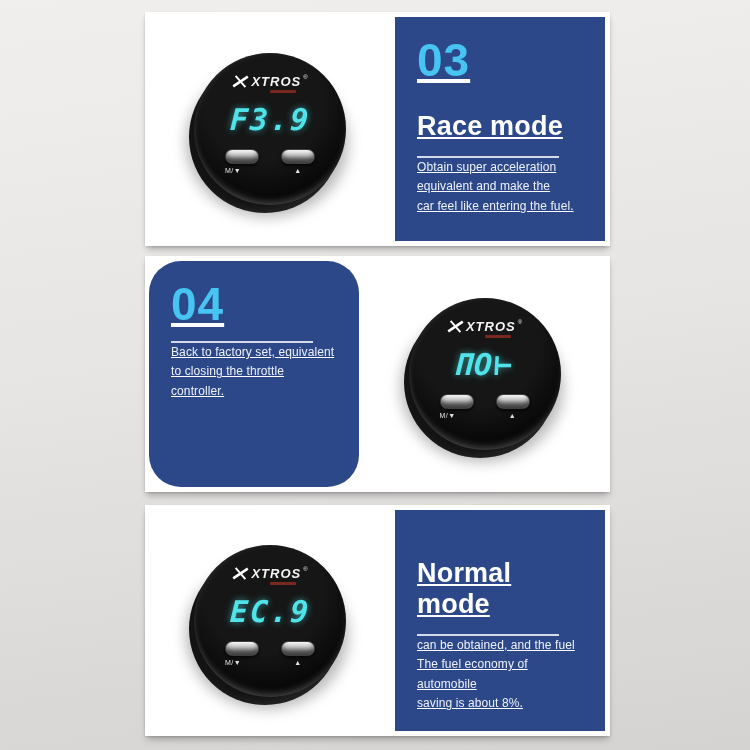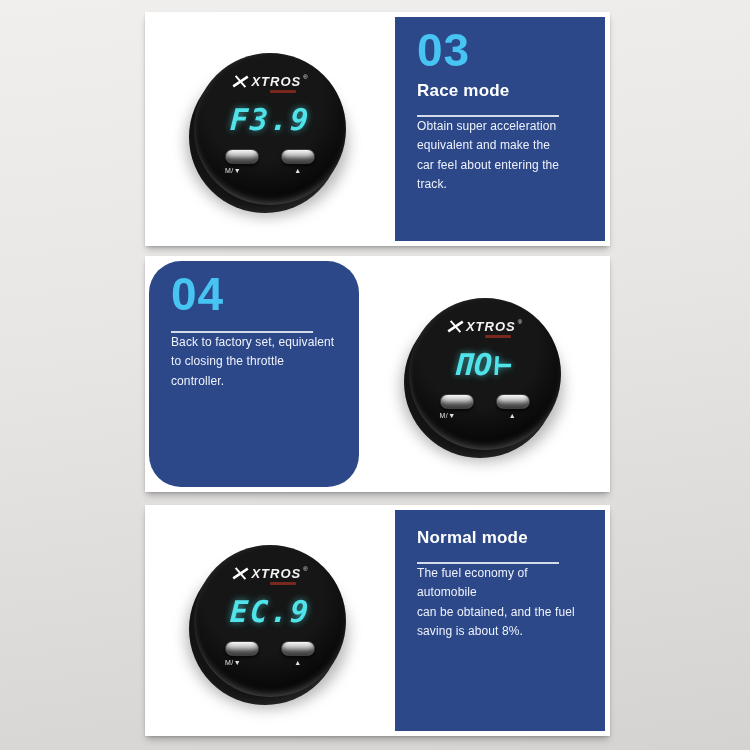--- a/index.html
+++ b/index.html
@@ -20,26 +20,26 @@
   .card{
     position:absolute;left:145px;width:465px;background:var(--card_white);
     display:flex;box-shadow:0 5px 7px -2px rgba(0,0,0,.28), 0 1px 2px rgba(0,0,0,.12);
   }
   .card-1{top:12px;height:234px;}
   .card-2{top:256px;height:236px;}
   .card-3{top:505px;height:231px;}
   .half{flex:1;display:flex;align-items:center;justify-content:center;background:var(--card_white);}
   .panel{
     width:210px;flex:0 0 210px;background:var(--panel_blue);
-    padding:10px 22px 0 22px;color:#fff;
+    padding:20px 22px 0 22px;color:#fff;text-decoration:underline;
   }
   .panel.right{margin:5px 5px 5px 0;}
   .panel.left{margin:5px 0 5px 4px;order:-1;border-radius:32px;}
   .num{font-size:46px;font-weight:700;line-height:1;color:var(--number_blue);letter-spacing:1px;}
-  .ttl{margin-top:8px;font-size:17px;font-weight:700;color:#fff;letter-spacing:.2px;}
+  .ttl{margin-top:28px;font-size:27px;font-weight:700;color:#fff;letter-spacing:.2px;}
   .rule{margin-top:14px;width:142px;height:2px;background:rgba(255,255,255,.8);}
   .desc{margin-top:0;font-size:12px;line-height:1.62;color:#eef2fb;letter-spacing:.1px;}
   .desc span{display:block;}
 
   
   .device{position:relative;width:152px;height:152px;}
   .device-shadow{
     position:absolute;left:-8px;right:-2px;top:16px;bottom:-12px;border-radius:50%;
     background:rgba(0,0,0,.28);filter:blur(7px);
   }
@@ -110,21 +110,21 @@
         </div>
       </div>
     </div>
     <div class="panel right">
       <div class="num">03</div>
       <div class="ttl">Race mode</div>
       <div class="rule"></div>
       <p class="desc">
         <span>Obtain super acceleration</span>
         <span>equivalent and make the</span>
-        <span>car feel about entering the track.</span>
+        <span>car feel like entering the fuel.</span>
       </p>
     </div>
   </section>
 
   <section class="card card-2">
     <div class="half">
       <div class="device">
         <div class="device-shadow"></div>
         <div class="device-base"></div>
         <div class="device-face">
@@ -187,20 +187,20 @@
               <span class="btn-label">▲</span>
             </div>
           </div>
         </div>
       </div>
     </div>
     <div class="panel right">
       <div class="ttl">Normal mode</div>
       <div class="rule"></div>
       <p class="desc">
+        <span>can be obtained, and the fuel</span>
         <span>The fuel economy of automobile</span>
-        <span>can be obtained, and the fuel</span>
         <span>saving is about 8%.</span>
       </p>
     </div>
   </section>
 
 </div>
 
 </body></html>

